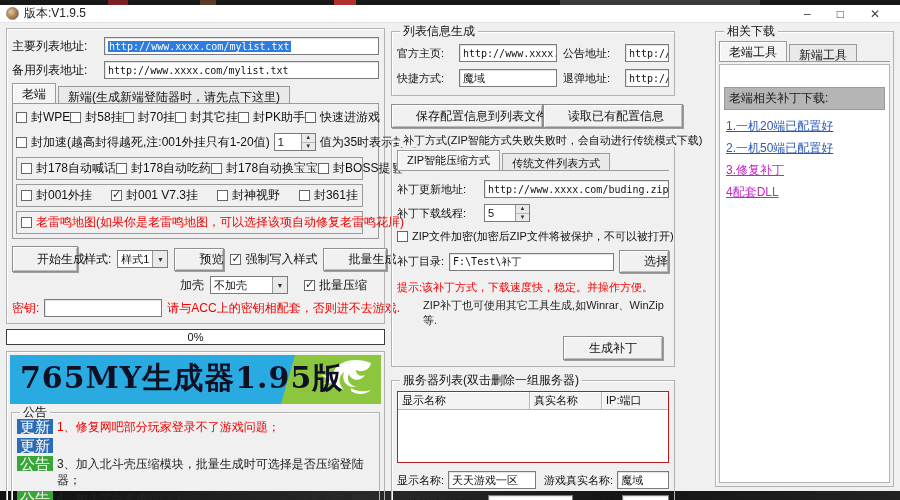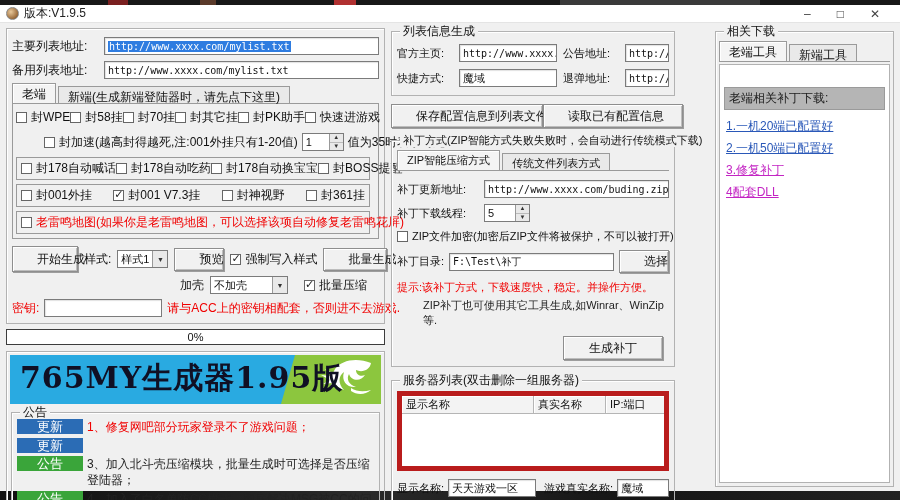--- a/index.html
+++ b/index.html
@@ -61,26 +61,26 @@
 
   .progress { border:1px solid #3c3c3c; background:#fff; height:16px; text-align:center; font-size:11px; line-height:14px; }
 
   .banner { height:49px; background:#29aae1; position:relative; overflow:hidden; margin:2px; }
   .banner-text { position:absolute; left:10px; top:3px; font-family:"DejaVu Serif",serif; font-weight:bold; font-size:30px; color:#101024; letter-spacing:1px; }
   .banner-green { position:absolute; right:-12px; top:0; width:105px; height:100%; background:#8cc63e; transform:skewX(-16deg); }
   .banner-dragon { position:absolute; right:4px; top:2px; width:72px; height:45px; }
 
   .notice-group { margin-top:7px; padding:6px 5px 4px 5px; }
   .notice-row { display:flex; align-items:flex-start; gap:4px; margin-bottom:3px; font-size:12px; line-height:16px; }
-  .badge { color:#fff; font-size:13px; line-height:15px; padding:0 20px; flex:none; }
+  .badge { color:#fff; font-size:15px; line-height:15px; padding:0 3px; flex:none; }
   .badge.blue { background:#2b6cb5; }
   .badge.green { background:#3aa53a; }
   .notice-text.dark { color:#222; }
 
-  .lv { border:5px solid #b91c1c; background:#fff; }
+  .lv { border:1px solid #b91c1c; background:#fff; }
   .lv-head { display:flex; background:#f3f3f3; border-bottom:1px solid #b5b5b5; }
   .lv-col { padding:1px 4px; font-size:11px; border-right:1px solid #b5b5b5; box-shadow:inset 1px 1px 0 #fff; white-space:nowrap; }
   .lv-body { height:52px; }
 
   .link { font-size:12px; text-decoration:underline; display:block; margin-bottom:5px; white-space:nowrap; }
   .link.blue { color:#2a58b8; }
   .link.magenta { color:#c324c3; }
 
   .dlheader { background:#b5b5b5; border:1px solid #9a9a9a; color:#1c1c1c; font-size:12px; padding:2px 4px; margin:22px 4px 8px 4px; white-space:nowrap; }
 
@@ -123,21 +123,21 @@
           <span class="textbox mono" style="flex:1;">
               <span>http://www.xxxx.com/mylist.txt</span>
             </span>
         </div>
 
         <div class="tabstrip">
           <span class="tab active">老端</span>
           <span class="tab inactive">新端(生成新端登陆器时，请先点下这里)</span>
         </div>
 
-        <div style="border:1px solid #9a9a9a; border-top:none; padding:5px 8px 4px 3px;">
+        <div style="border:1px solid #9a9a9a; border-top:none; padding:5px 15px 4px 3px;">
           <div class="row" style="justify-content:space-between; margin-bottom:7px;">
             <label class="chk">
                 <span class="cb"></span>
                 <span>封WPE</span>
               </label>
             <label class="chk">
                 <span class="cb"></span>
                 <span>封58挂</span>
               </label>
             <label class="chk">
@@ -151,21 +151,21 @@
             <label class="chk">
                 <span class="cb"></span>
                 <span>封PK助手</span>
               </label>
             <label class="chk">
                 <span class="cb"></span>
                 <span>快速进游戏</span>
               </label>
           </div>
 
-          <div class="row" style="margin-bottom:6px; gap:4px;margin-left:28px;">
+          <div class="row" style="margin-bottom:6px; gap:4px;">
             <label class="chk">
                 <span class="cb"></span>
                 <span>封加速(越高封得越死,注:001外挂只有1-20值)</span>
               </label>
             <span class="spin">
                 <span class="num">1</span>
                 <span class="arrows">
                   <span>▲</span>
                   <span>▼</span>
                 </span>

